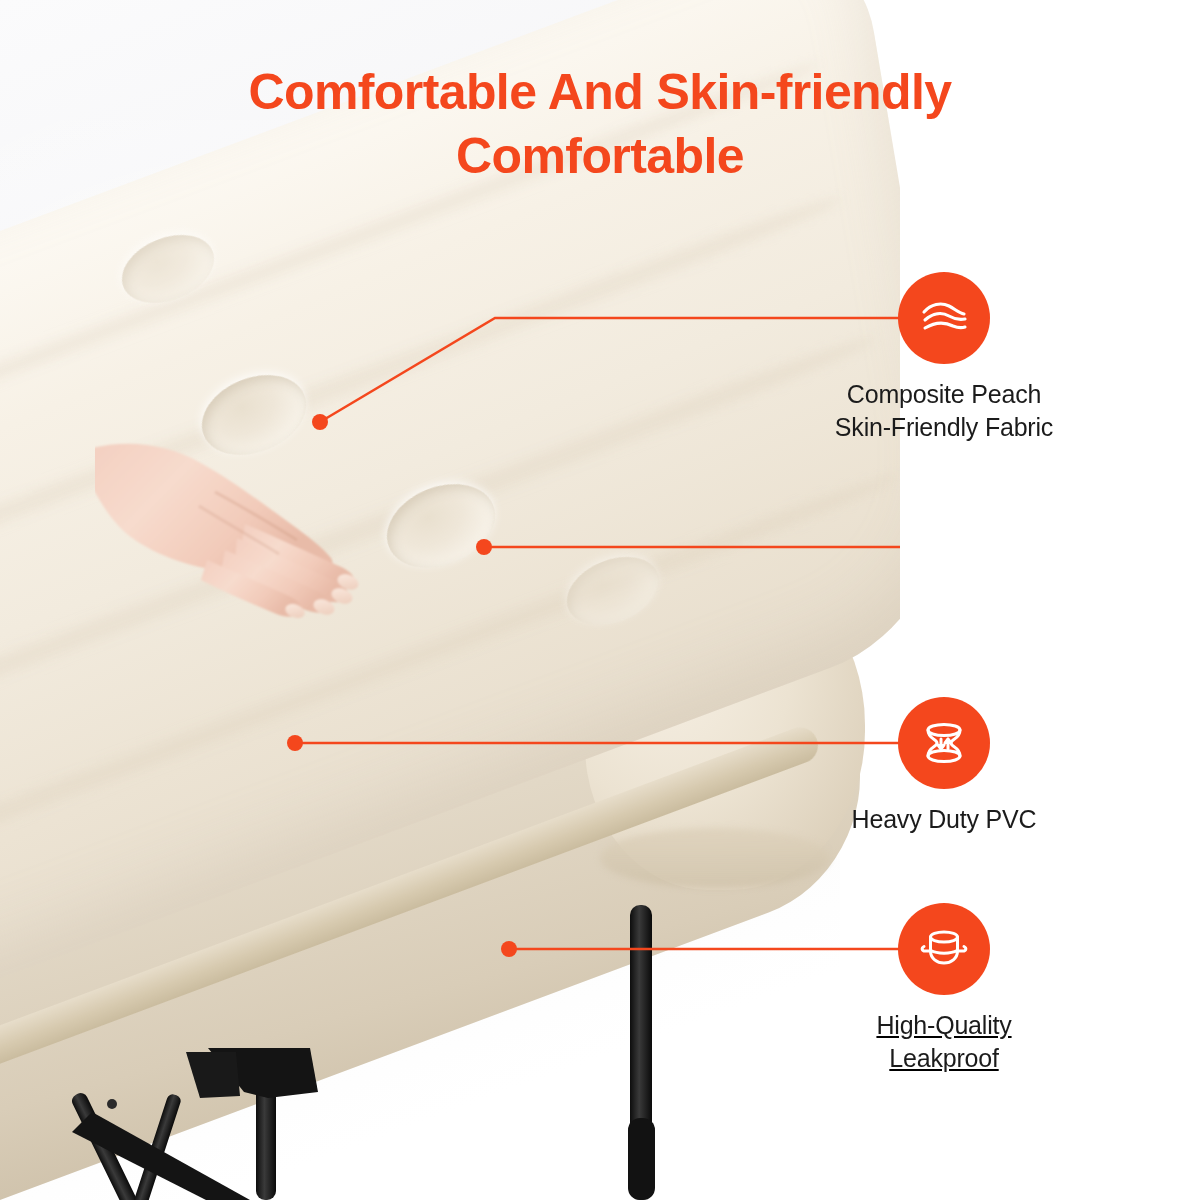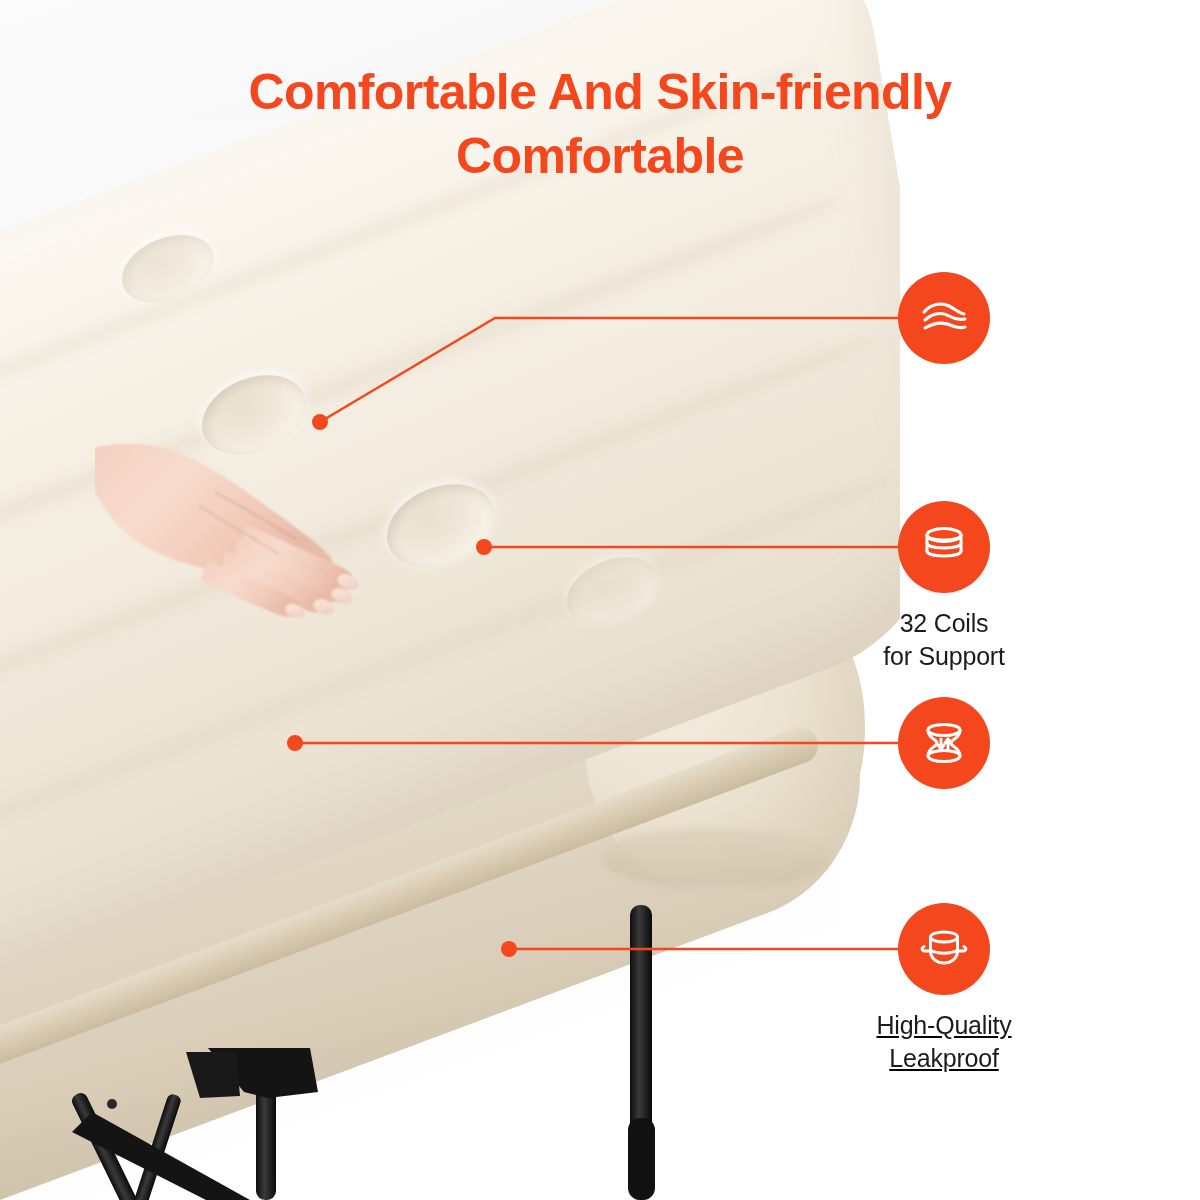--- a/index.html
+++ b/index.html
@@ -292,52 +292,39 @@
     <div class="feature" style="left:814px; top:272px;">
       <div class="feature-icon">
         <svg width="58" height="58" viewBox="0 0 58 58">
           <g fill="none" stroke="#ffffff" stroke-width="3.1" stroke-linecap="round" stroke-linejoin="round">
             <path d="M9,23 C16,15 26,13 34,17 C40,20 44,24 49,25"></path>
             <path d="M10,31 C18,24 27,23 34,27 C41,31 45,31 50,30"></path>
             <path d="M10,39 C20,33 30,33 38,37 C43,39 47,39 50,38"></path>
           </g>
         </svg>
       </div>
+      <div class="feature-label">Composite Peach
+Skin-Friendly Fabric</div>
     </div>
 
-    <div class="feature" style="left:814px; top:501px;">
-      <div class="feature-icon">
-        <svg width="58" height="58" viewBox="0 0 58 58">
-          <g fill="none" stroke="#ffffff" stroke-width="3" stroke-linecap="round">
-            <ellipse cx="29" cy="17" rx="17" ry="6.4"></ellipse>
-            <path d="M12,17 C12,23.5 46,23.5 46,17"></path>
-            <path d="M12,25 C12,31.5 46,31.5 46,25"></path>
-            <path d="M12,33 C12,39.5 46,39.5 46,33"></path>
-            <path d="M12,17 L12,33"></path>
-            <path d="M46,17 L46,33"></path>
-          </g>
-        </svg>
-      </div>
-      <div class="feature-label">32 Coils
-for Support</div>
-    </div>
 
     <div class="feature" style="left:814px; top:697px;">
       <div class="feature-icon">
         <svg width="58" height="58" viewBox="0 0 58 58">
           <g fill="none" stroke="#ffffff" stroke-width="3" stroke-linecap="round" stroke-linejoin="round">
             <ellipse cx="29" cy="16" rx="16" ry="5.6"></ellipse>
             <path d="M13,16 C13,25 22,25 22,29 C22,33 13,33 13,42"></path>
             <path d="M45,16 C45,25 36,25 36,29 C36,33 45,33 45,42"></path>
             <ellipse cx="29" cy="42" rx="16" ry="5.6"></ellipse>
             <path d="M26,25 L26,35 M26,35 L23,31 M26,35 L29,31"></path>
             <path d="M33,35 L33,25 M33,25 L30,29 M33,25 L36,29"></path>
           </g>
         </svg>
       </div>
+      <div class="feature-label">Heavy Duty PVC</div>
     </div>
 
     <div class="feature" style="left:814px; top:903px;text-decoration:underline;">
       <div class="feature-icon">
         <svg width="58" height="58" viewBox="0 0 58 58">
           <g fill="none" stroke="#ffffff" stroke-width="3" stroke-linecap="round" stroke-linejoin="round">
             <ellipse cx="29" cy="17" rx="13.5" ry="5"></ellipse>
             <path d="M15.5,17 L15.5,31 C15.5,38.5 22,43 29,43 C36,43 42.5,38.5 42.5,31 L42.5,17"></path>
             <path d="M15.5,31 L10,31 C7,31 6,28 9,26.5"></path>
             <path d="M42.5,31 L48,31 C51,31 52,28 49,26.5"></path>

